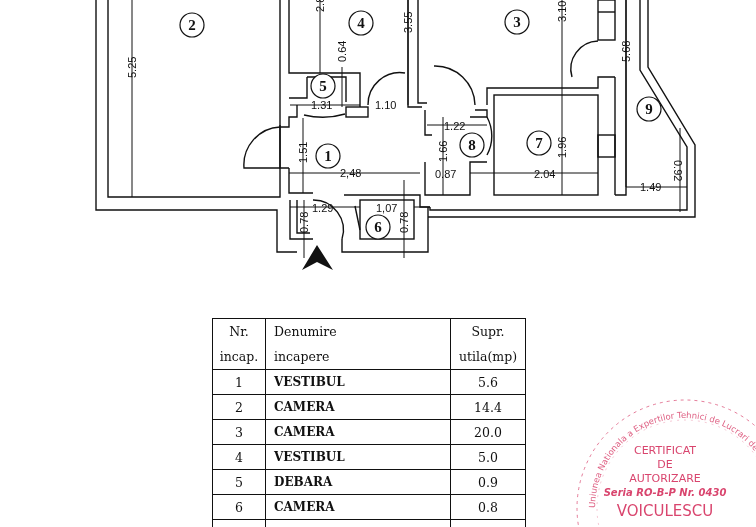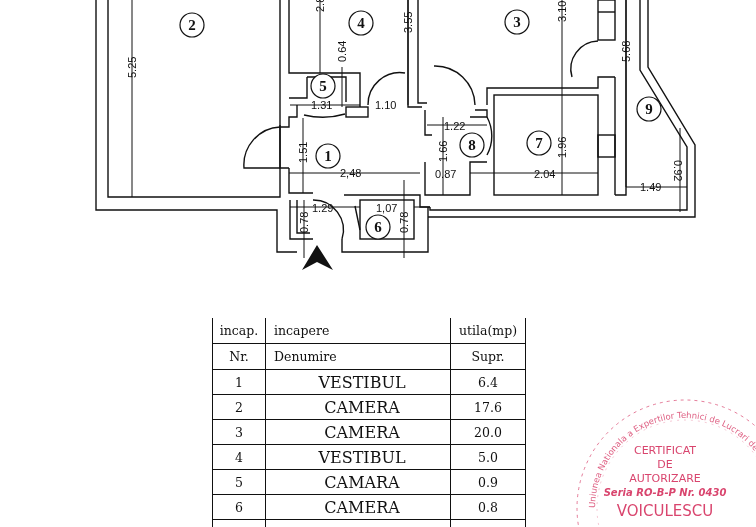--- a/index.html
+++ b/index.html
@@ -9,21 +9,21 @@
   .dim { fill: none; stroke: #111; stroke-width: 1; }
   .dimtxt { font-family: "Liberation Sans", sans-serif; font-size: 11px; fill: #111; }
   .roomnum { font-family: "Liberation Serif", serif; font-size: 15px; font-weight: bold; fill: #111; }
   .roomcirc { fill: #fff; stroke: #111; stroke-width: 1.2; }
   #tbl { position: absolute; left: 212px; top: 318px; border-collapse: collapse; font-family: "DejaVu Serif", serif; font-size: 12.5px; color: #111; }
   #tbl td, #tbl th { border: 1.2px solid #111; padding: 0; height: 24px; }
   #tbl th { font-weight: normal; height: 25px; }
   #tbl .c1 { width: 52px; text-align: center; }
   #tbl .c2 { width: 176px; text-align: left; padding-left: 8px; }
   #tbl .c3 { width: 74px; text-align: center; }
-  #tbl td.c2 { font-weight: normal; font-size: 16px; text-align: center; }
+  #tbl td.c2 { font-weight: bold; font-size: 12px; }
   #tbl th.c1, #tbl th.c3 { font-size: 12.5px; line-height: 25px; }
   #stamp { position: absolute; left: 565px; top: 388px; width: 230px; height: 230px; }
   .stamptxt { font-family: "DejaVu Sans", sans-serif; fill: #d9456e; }
 </style>
 </head>
 <body>
 
 <svg id="plan" viewBox="0 0 756 290" xmlns="http://www.w3.org/2000/svg">
 
   <g>
@@ -172,54 +172,54 @@
         <text class="roomnum" x="378" y="232" text-anchor="middle">6</text>
       </g>
   </g>
 
   <path d="M317,245 L302,270 L317,262 L333,270 Z" fill="#111"></path>
 </svg>
 
 <table id="tbl">
   <thead>
     <tr>
+      <th class="c1" style="border-bottom:none">Nr.</th>
+      <th class="c2" style="border-bottom:none">Denumire</th>
+      <th class="c3" style="border-bottom:none">Supr.</th>
+    </tr>
+    <tr>
       <th class="c1" style="border-top:none">incap.</th>
       <th class="c2" style="border-top:none">incapere</th>
       <th class="c3" style="border-top:none">utila(mp)</th>
     </tr>
-    <tr>
-      <th class="c1" style="border-bottom:none">Nr.</th>
-      <th class="c2" style="border-bottom:none">Denumire</th>
-      <th class="c3" style="border-bottom:none">Supr.</th>
-    </tr>
   </thead>
   <tbody>
     <tr>
       <td class="c1">1</td>
       <td class="c2">VESTIBUL</td>
-      <td class="c3">6.4</td>
+      <td class="c3">5.6</td>
     </tr>
     <tr>
       <td class="c1">2</td>
       <td class="c2">CAMERA</td>
-      <td class="c3">17.6</td>
+      <td class="c3">14.4</td>
     </tr>
     <tr>
       <td class="c1">3</td>
       <td class="c2">CAMERA</td>
       <td class="c3">20.0</td>
     </tr>
     <tr>
       <td class="c1">4</td>
       <td class="c2">VESTIBUL</td>
       <td class="c3">5.0</td>
     </tr>
     <tr>
       <td class="c1">5</td>
-      <td class="c2">CAMARA</td>
+      <td class="c2">DEBARA</td>
       <td class="c3">0.9</td>
     </tr>
     <tr>
       <td class="c1">6</td>
       <td class="c2">CAMERA</td>
       <td class="c3">0.8</td>
     </tr>
     <tr>
       <td class="c1"></td>
       <td class="c2"></td>

